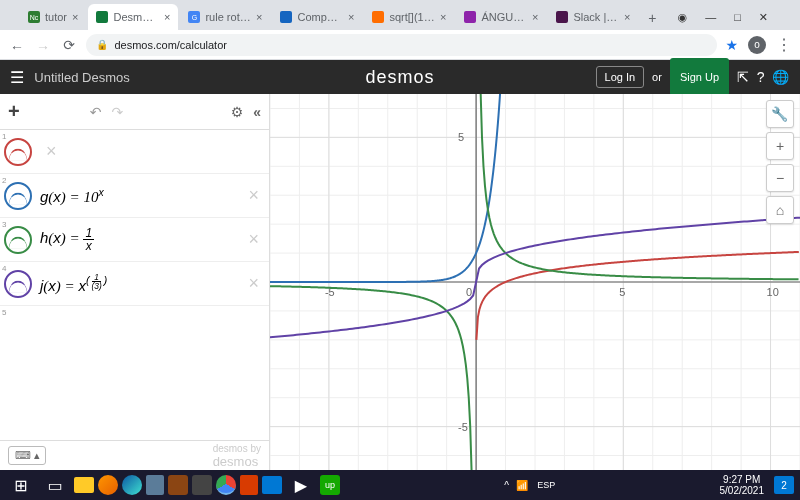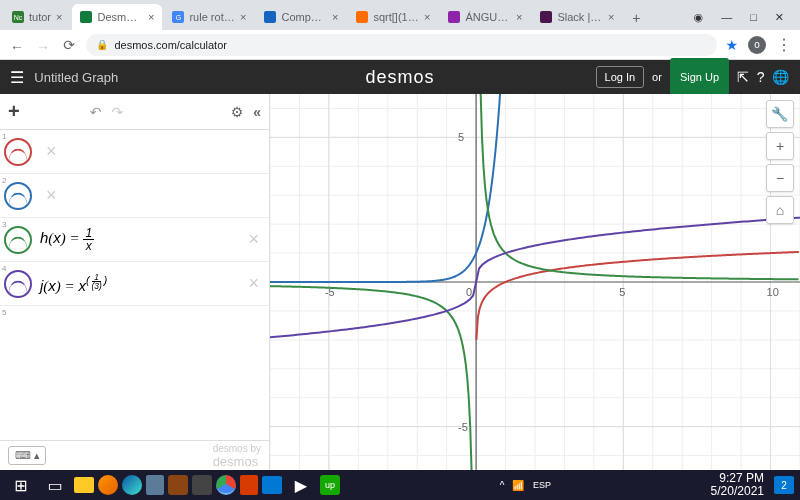--- a/index.html
+++ b/index.html
@@ -1,19 +1,19 @@
 <!DOCTYPE html>
 <html><head>
 <meta charset="utf-8">
 <style>
   * { margin: 0; padding: 0; box-sizing: border-box; font-family: Arial, sans-serif; }
   body { width: 800px; height: 500px; overflow: hidden; background: #fff; display: flex; flex-direction: column; }
   
   
-  .titlebar { height: 30px; background: #dee1e6; display: flex; align-items: flex-end; padding: 0 4px; }
+  .titlebar { height: 30px; background: #dee1e6; display: flex; align-items: flex-end; padding: 0 20px; }
   .tab { display: flex; align-items: center; height: 26px; padding: 0 8px; font-size: 11px; color: #5f6368; border-radius: 6px 6px 0 0; margin-right: 2px; max-width: 90px; overflow: hidden; white-space: nowrap; }
   .tab.active { background: #fff; }
   .tab .fav { width: 12px; height: 12px; margin-right: 5px; flex-shrink: 0; border-radius: 2px; }
   .tab .close { margin-left: 5px; font-size: 11px; color: #5f6368; }
   .newtab { width: 24px; height: 24px; display:flex;align-items:center;justify-content:center;font-size:14px;color:#5f6368; }
   .winctrl { margin-left: auto; display: flex; gap: 18px; padding: 0 12px 6px 0; font-size: 11px; color: #333; }
   
   .addrbar { height: 30px; background: #fff; display: flex; align-items: center; padding: 0 8px; border-bottom: 1px solid #dadce0; gap: 8px; }
   .navbtn { width: 18px; text-align: center; color: #5f6368; font-size: 14px; }
   .addrfield { flex: 1; height: 22px; background: #f1f3f4; border-radius: 11px; display: flex; align-items: center; padding: 0 10px; font-size: 11px; color: #202124; gap: 6px; }
@@ -68,21 +68,21 @@
   .gridmajor { stroke:#ddd; stroke-width:1; }
   .axis { stroke:#666; stroke-width:1.2; }
   .ticklabel { font-size:11px; fill:#666; font-family:Arial; }
   
   .gtools { position:absolute; top:6px; right:6px; display:flex; flex-direction:column; gap:4px; }
   .gtool { width:28px; height:28px; background:#fff; border:1px solid #ccc; border-radius:3px; display:flex;align-items:center;justify-content:center;font-size:14px;color:#666;box-shadow:0 1px 2px rgba(0,0,0,0.1); }
   
   
   .taskbar { height:30px; background:#1a1a2e; display:flex; align-items:center; padding:0 6px; gap:4px; }
   .tbicon { width:30px; height:24px; display:flex;align-items:center;justify-content:center; border-radius:2px; }
-  .tbtime { margin-left:auto; color:#fff; font-size:12px; text-align:right; line-height:1.1; padding-right:6px; }
+  .tbtime { margin-left:auto; color:#fff; font-size:10px; text-align:center; line-height:1.1; padding-right:6px; }
   .tbsys { color:#fff; font-size:10px; display:flex; gap:8px; align-items:center; }
 </style>
 </head>
 <body>
 
 <div class="titlebar">
   <div id="tabs-container" style="display:flex;align-items:flex-end;">
       <div class="tab">
         <span class="fav" style="background:#2e7d32;color:#fff;font-size:7px;display:flex;align-items:center;justify-content:center;">Nc</span>
         <span style="overflow:hidden;text-overflow:ellipsis;">tutor</span>
@@ -138,21 +138,21 @@
   </div>
   <div class="addract">
     <span class="star">★</span>
     <span class="avatar">o</span>
     <span style="color:#5f6368;">⋮</span>
   </div>
 </div>
 
 <div class="dheader" style="position:relative;">
   <span class="hamburger">☰</span>
-  <span class="gtitle">Untitled Graph</span>
+  <span class="gtitle">Untitled Desmos</span>
   <span class="dlogo">desmos</span>
   <div class="hright">
     <span class="login">Log In</span>
     <span>or</span>
     <span class="signup">Sign Up</span>
     <span class="hicon">⇱</span>
     <span class="hicon">?</span>
     <span class="hicon">🌐</span>
   </div>
 </div>
@@ -168,20 +168,21 @@
     </div>
     <div class="exprlist" id="exprlist">
         <div class="expr">
           <span class="num">1</span>
     <span class="icon wave" style="color:#c74440;border-color:#c74440;"></span>
     <span class="del">×</span>
         </div>
         <div class="expr">
           <span class="num">2</span>
     <span class="icon wave" style="color:#2d70b3;border-color:#2d70b3;"></span>
+    <span class="formula"><i>g</i>(<i>x</i>) = 10<span class="sup"><i>x</i></span></span>
     <span class="del">×</span>
         </div>
         <div class="expr">
           <span class="num">3</span>
     <span class="icon wave" style="color:#388c46;border-color:#388c46;"></span>
     <span class="formula"><i>h</i>(<i>x</i>) = <span class="frac">
               <span class="n">1</span>
               <span class="d"><i>x</i></span>
             </span></span>
     <span class="del">×</span>
@@ -286,16 +287,16 @@
   <div class="tbicon" style="background:#0078d4;width:20px;height:18px;"></div>
   <div class="tbicon" style="color:#fff;">▶</div>
   <div class="tbicon" style="background:#14a800;width:20px;height:20px;border-radius:3px;color:#fff;font-size:9px;">up</div>
   <div class="tbsys" style="margin-left:auto;">
     <span>^</span>
     <span>📶</span>
     <span style="font-size:9px;">ESP</span>
   </div>
   <div class="tbtime">
     <div>9:27 PM</div>
-    <div>5/20/2021</div>
+    <div>5/02/2021</div>
   </div>
   <div style="background:#0078d4;color:#fff;width:20px;height:18px;font-size:10px;display:flex;align-items:center;justify-content:center;border-radius:2px;">2</div>
 </div>
 
 </body></html>

